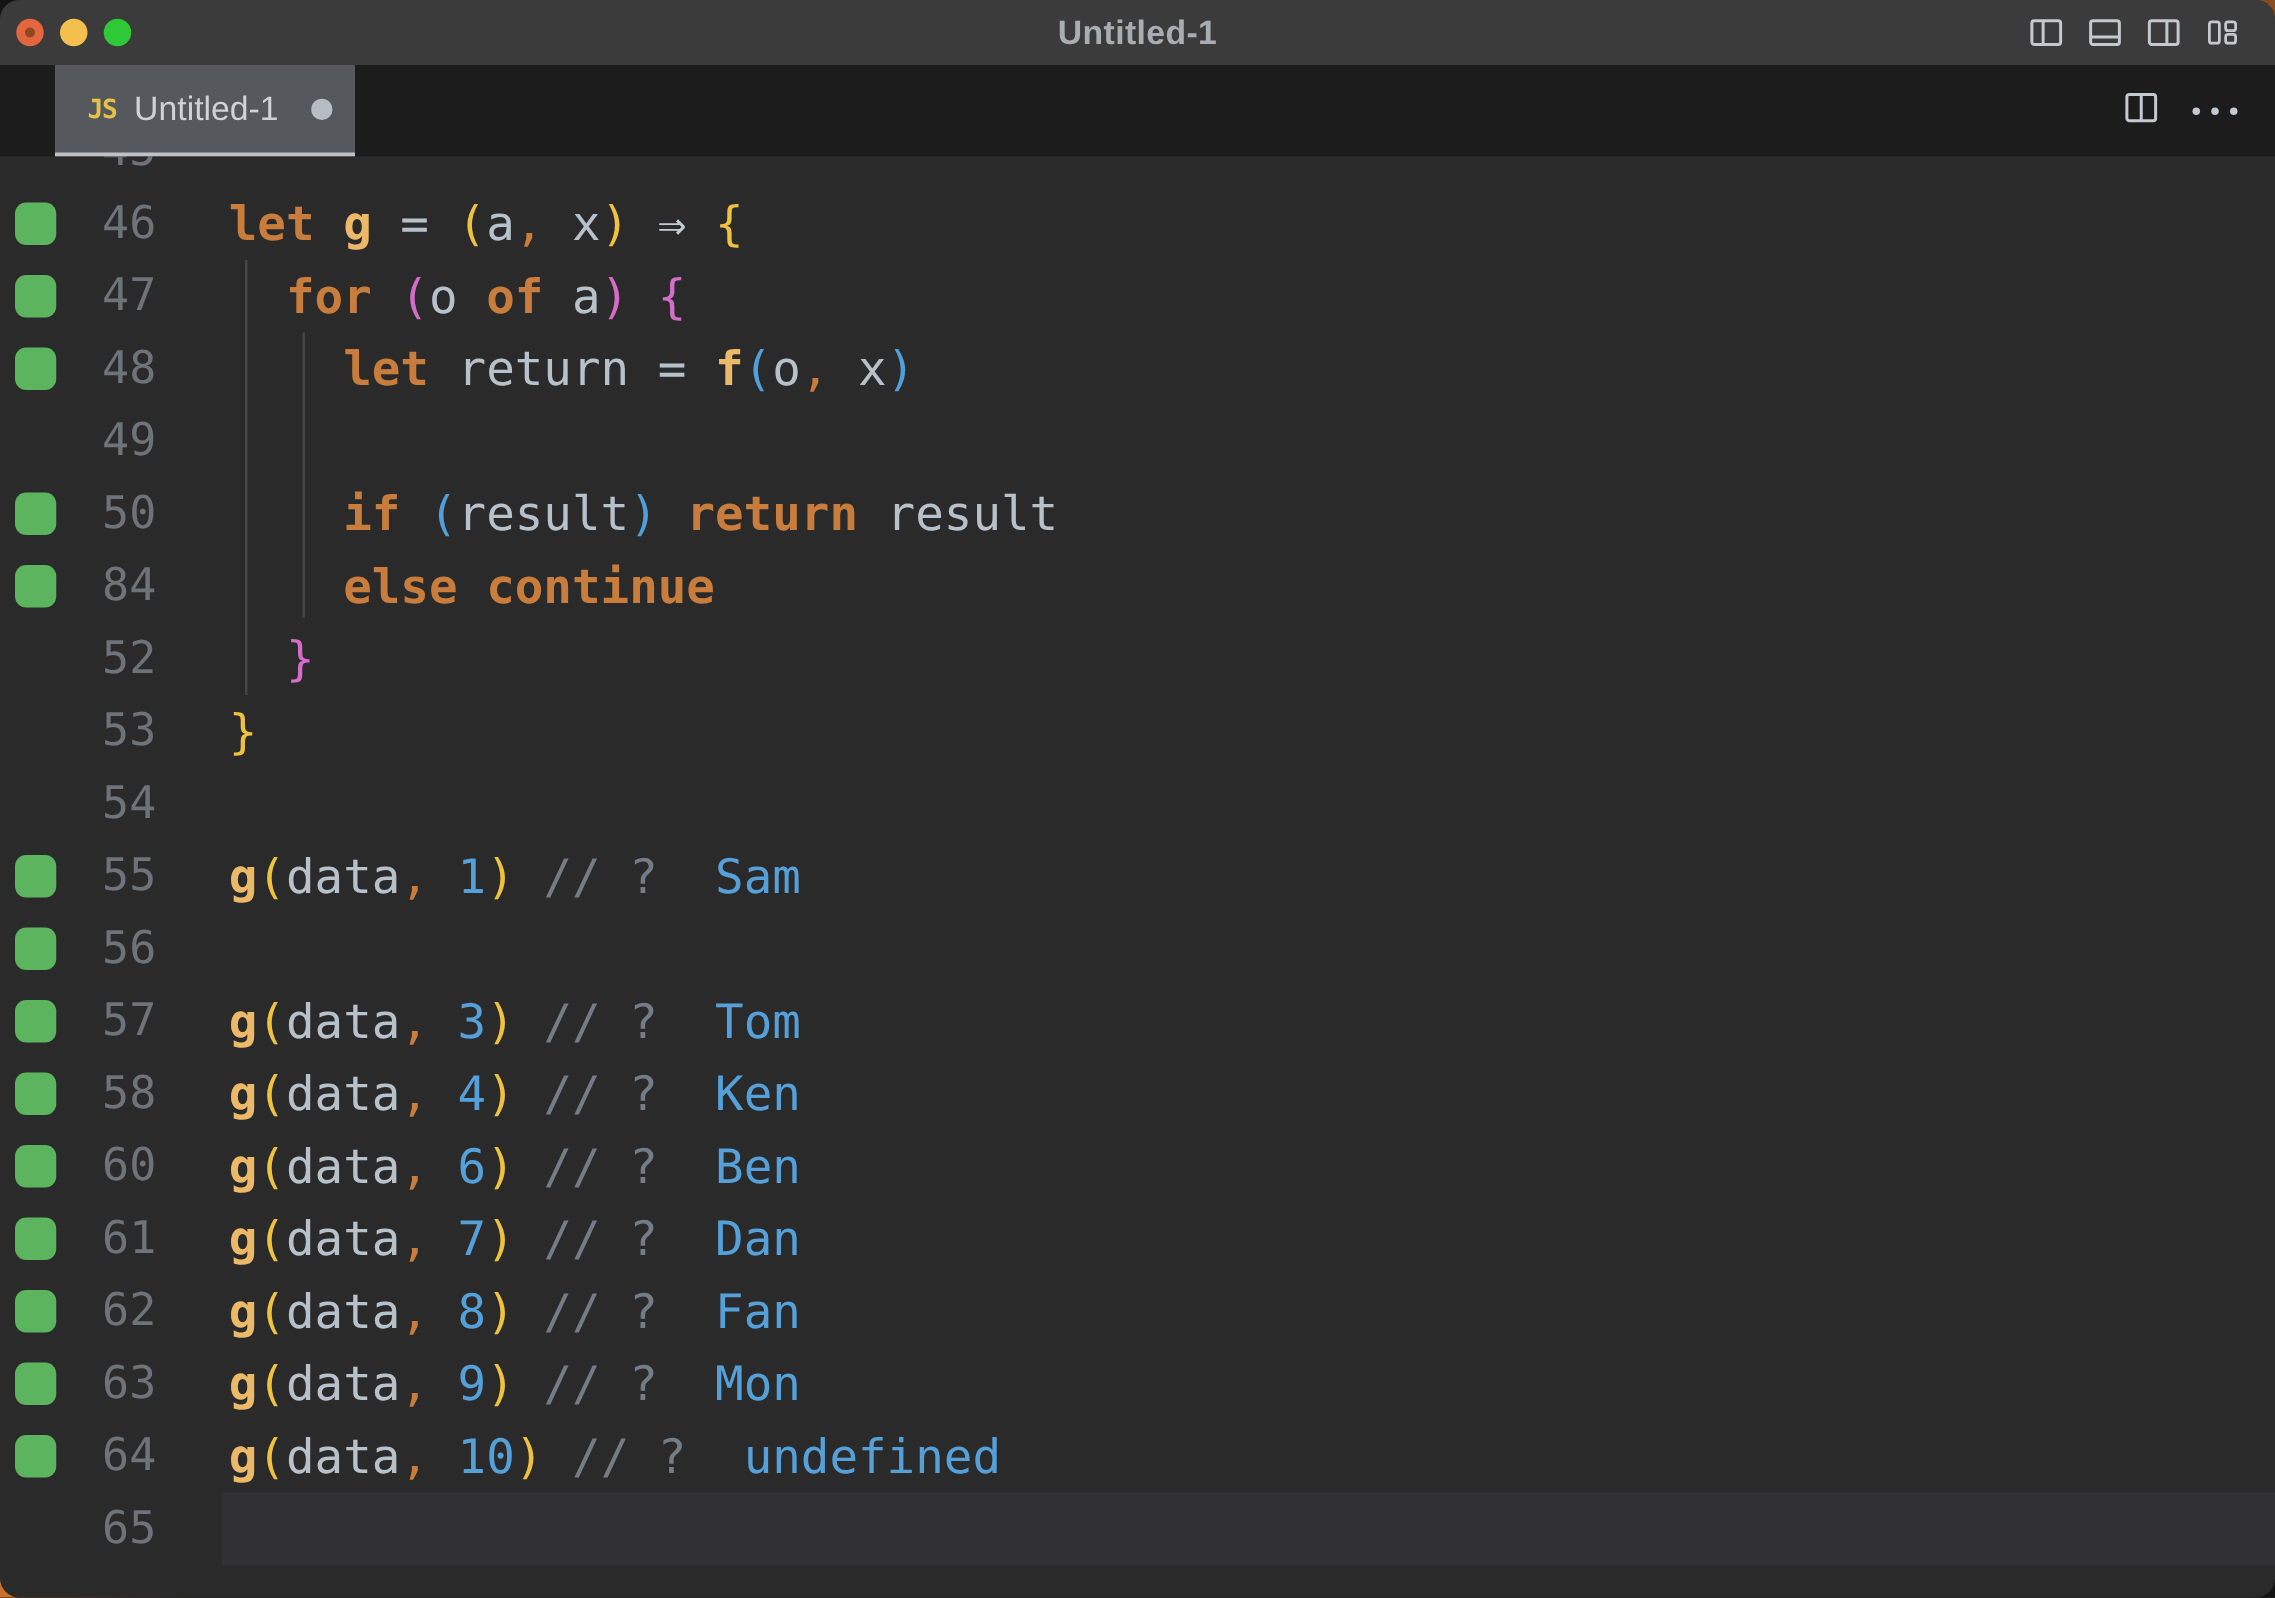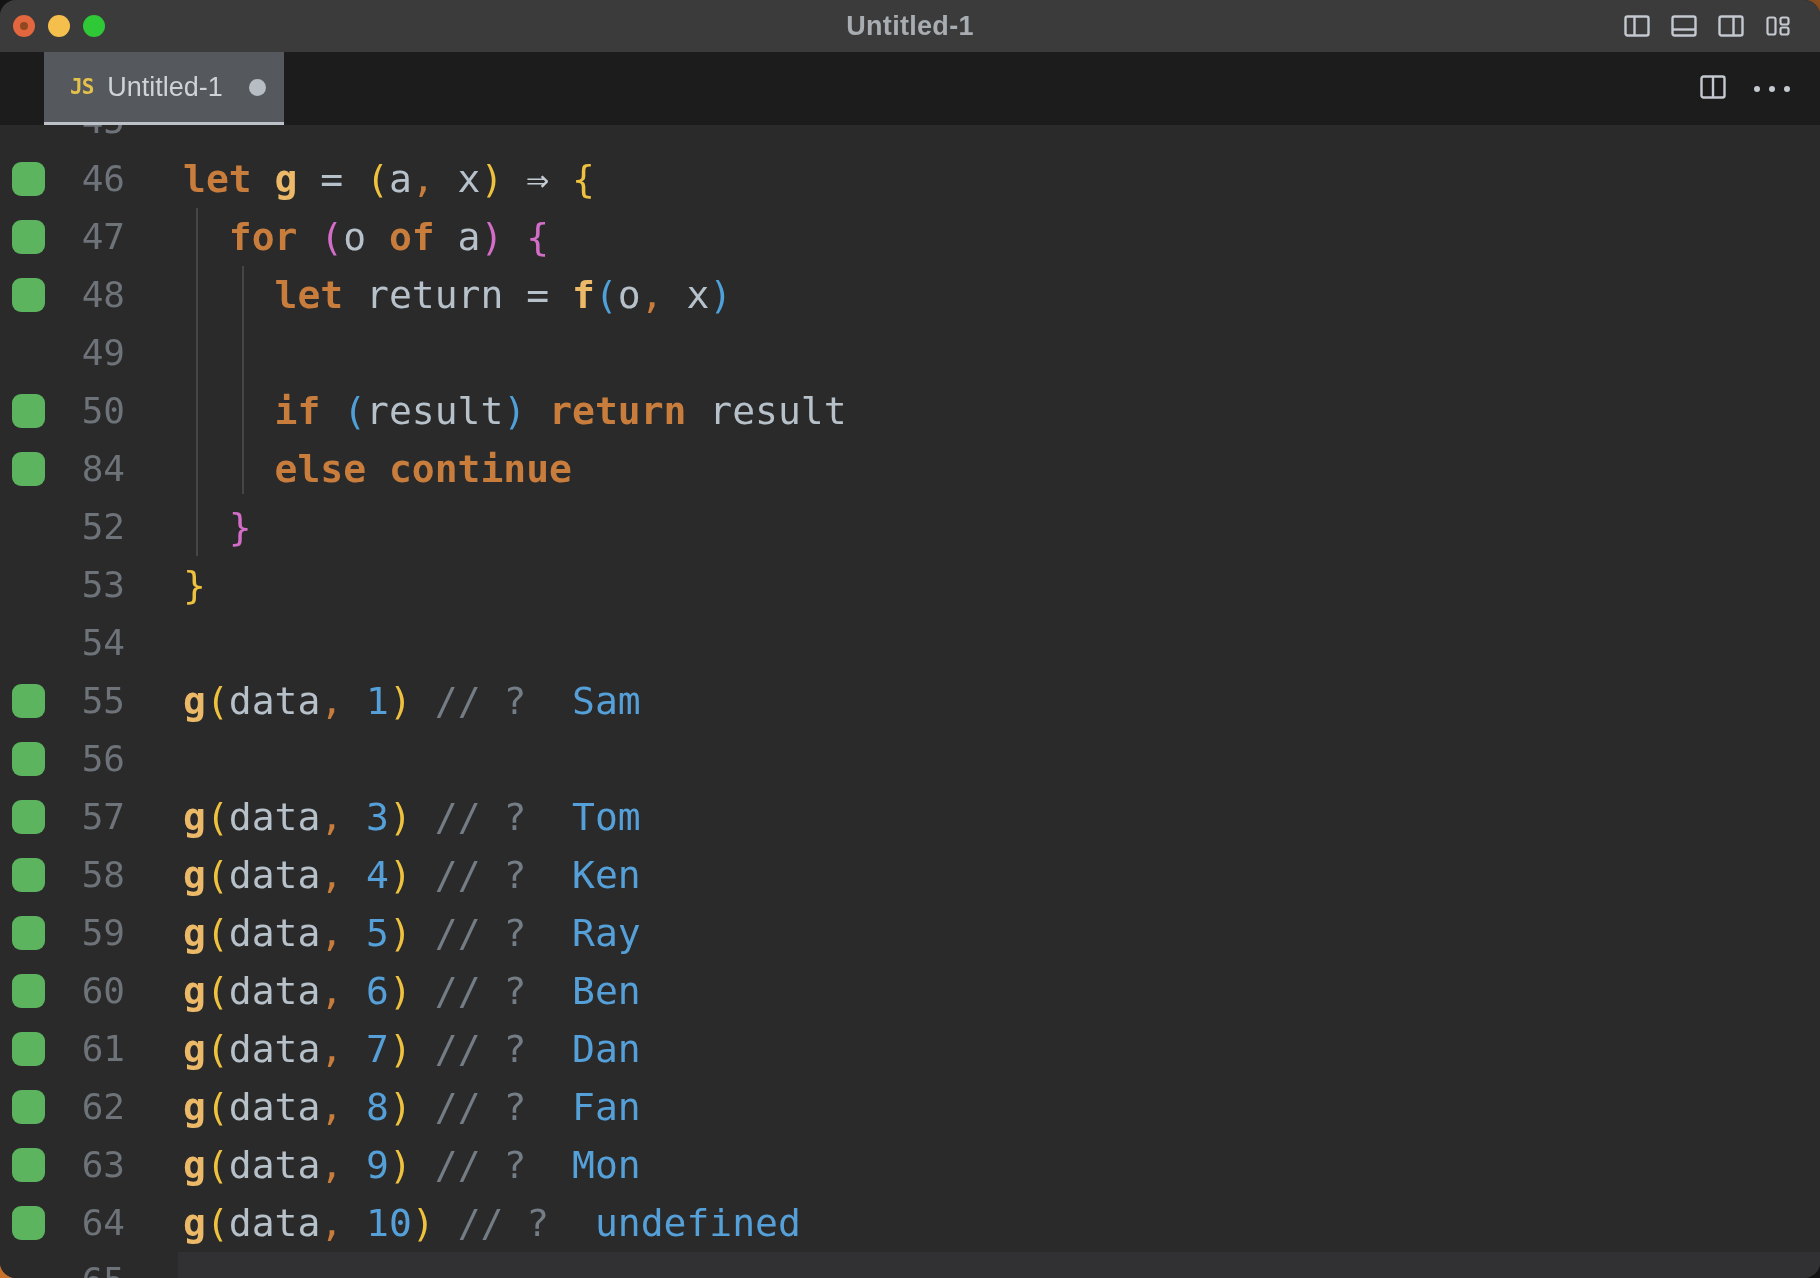--- a/index.html
+++ b/index.html
@@ -146,25 +146,20 @@
           <span class="lnum">57</span>
           <span class="code"><span class="tk-fn">g</span><span class="tk-b1">(</span><span class="tk-pl">data</span><span class="tk-cm">,</span><span class="tk-pl"> </span><span class="tk-nu">3</span><span class="tk-b1">)</span><span class="tk-pl"> </span><span class="tk-cmt">// ?</span><span class="tk-pl">  </span><span class="tk-val">Tom</span></span>
         </div>
         <div class="row">
           <span class="marker"></span>
           <span class="lnum">58</span>
           <span class="code"><span class="tk-fn">g</span><span class="tk-b1">(</span><span class="tk-pl">data</span><span class="tk-cm">,</span><span class="tk-pl"> </span><span class="tk-nu">4</span><span class="tk-b1">)</span><span class="tk-pl"> </span><span class="tk-cmt">// ?</span><span class="tk-pl">  </span><span class="tk-val">Ken</span></span>
         </div>
         <div class="row">
           <span class="marker"></span>
-          <span class="lnum">59</span>
-          <span class="code"><span class="tk-fn">g</span><span class="tk-b1">(</span><span class="tk-pl">data</span><span class="tk-cm">,</span><span class="tk-pl"> </span><span class="tk-nu">5</span><span class="tk-b1">)</span><span class="tk-pl"> </span><span class="tk-cmt">// ?</span><span class="tk-pl">  </span><span class="tk-val">Ray</span></span>
-        </div>
-        <div class="row">
-          <span class="marker"></span>
           <span class="lnum">60</span>
           <span class="code"><span class="tk-fn">g</span><span class="tk-b1">(</span><span class="tk-pl">data</span><span class="tk-cm">,</span><span class="tk-pl"> </span><span class="tk-nu">6</span><span class="tk-b1">)</span><span class="tk-pl"> </span><span class="tk-cmt">// ?</span><span class="tk-pl">  </span><span class="tk-val">Ben</span></span>
         </div>
         <div class="row">
           <span class="marker"></span>
           <span class="lnum">61</span>
           <span class="code"><span class="tk-fn">g</span><span class="tk-b1">(</span><span class="tk-pl">data</span><span class="tk-cm">,</span><span class="tk-pl"> </span><span class="tk-nu">7</span><span class="tk-b1">)</span><span class="tk-pl"> </span><span class="tk-cmt">// ?</span><span class="tk-pl">  </span><span class="tk-val">Dan</span></span>
         </div>
         <div class="row">
           <span class="marker"></span>

